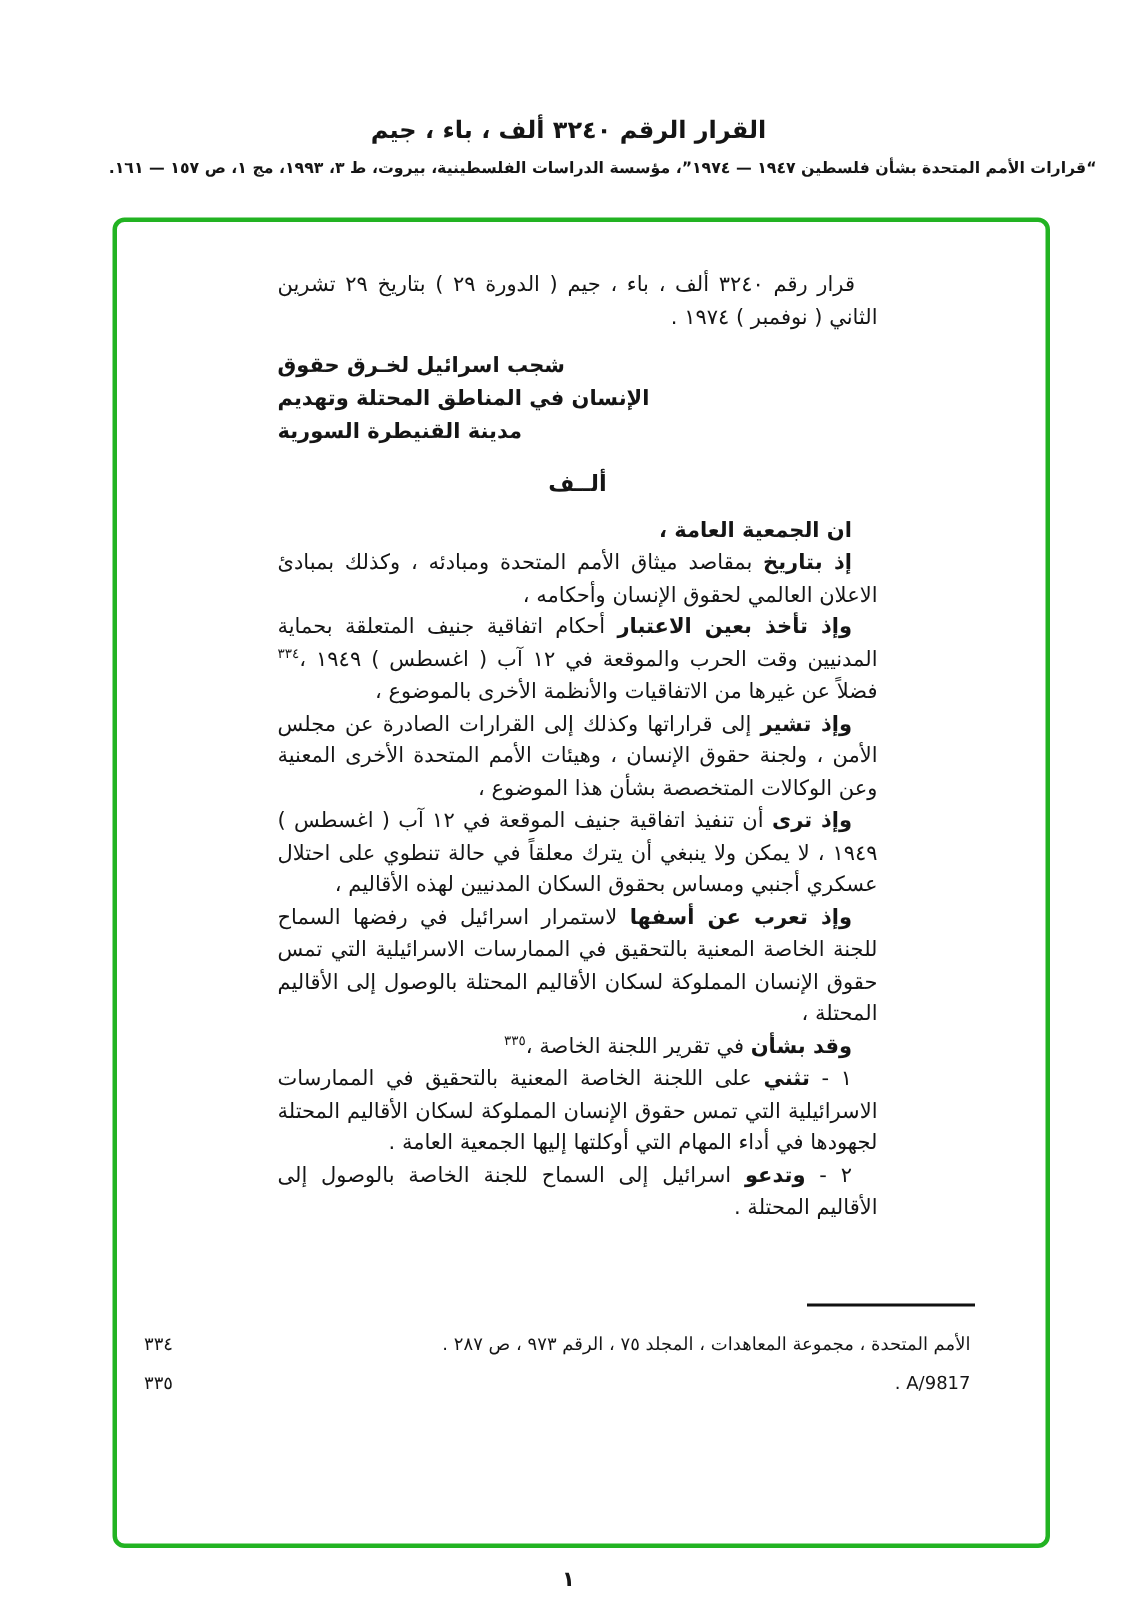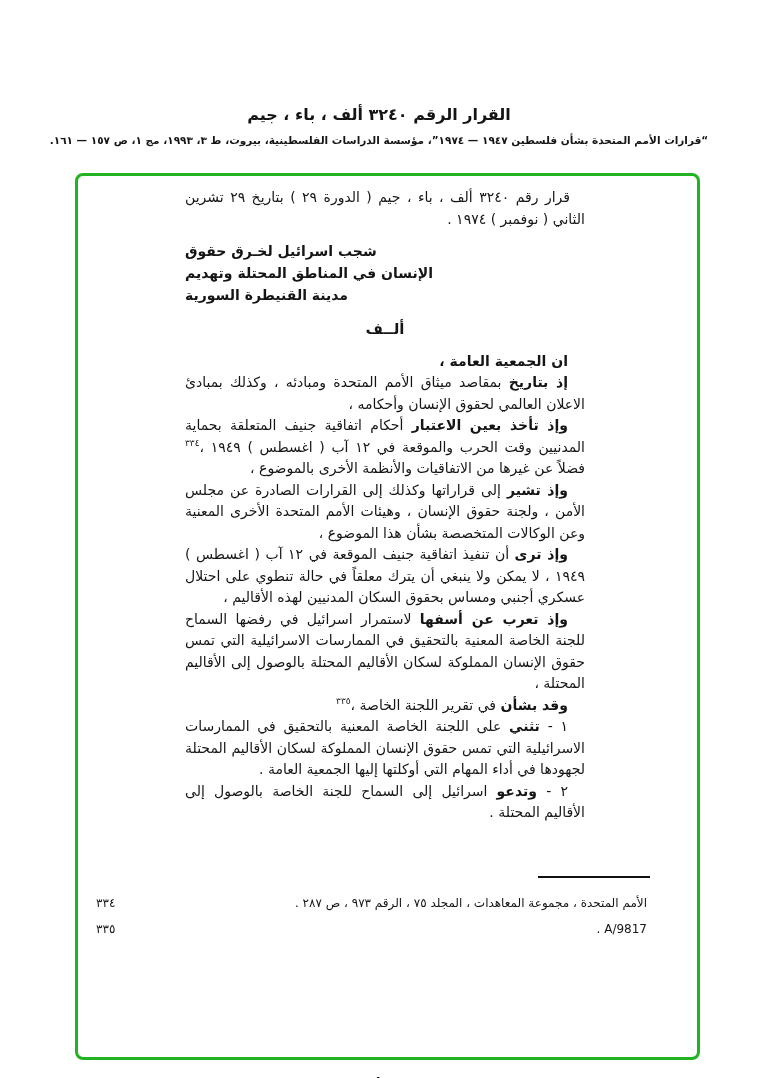--- a/index.html
+++ b/index.html
@@ -5,34 +5,34 @@
   * { margin:0; padding:0; box-sizing:border-box; }
   html,body { background:#ffffff; }
   body {
     width:758px; height:1078px;
     font-family:"DejaVu Sans", sans-serif;
     color:#151515;
   }
   .page { position:relative; width:758px; height:1078px; overflow:hidden; background:#fff; }
 
   .doc-header { text-align:center; padding-top:76px; }
-  .doc-title { font-size:16px; font-weight:bold; direction:rtl; line-height:22px;margin-top:28px; }
-  .doc-citation { font-size:10.5px; font-weight:bold; direction:rtl; margin-top:7px; line-height:14px; padding:0 27px; }
+  .doc-title { font-size:16px; font-weight:bold; direction:rtl; line-height:22px; }
+  .doc-citation { font-size:10.5px; font-weight:bold; direction:rtl; margin-top:7px; line-height:14px; padding:0 27px;text-align:right; }
 
   .greenbox {
     width:625px; height:887px;
     margin:26px 0 0 75px;
     border:3px solid #22b322;
     border-radius:8px;
     background:#fff;
   }
 
   .content {
     direction:rtl;
-    padding:11px 112px 0 107px;
+    padding:32px 112px 0 107px;
     font-size:14px;
     line-height:21.5px;
     text-align:justify;
   }
   .intro { text-indent:15px; }
   .subject { text-align:left; font-weight:bold; margin-top:10px; line-height:22px; }
   .section-heading { text-align:center; font-weight:bold; font-size:15px; margin:13px 0 10px 0; }
   .para { text-indent:17px; }
   .para b { font-weight:bold; }
   .para sup { font-size:9px; line-height:0; }

